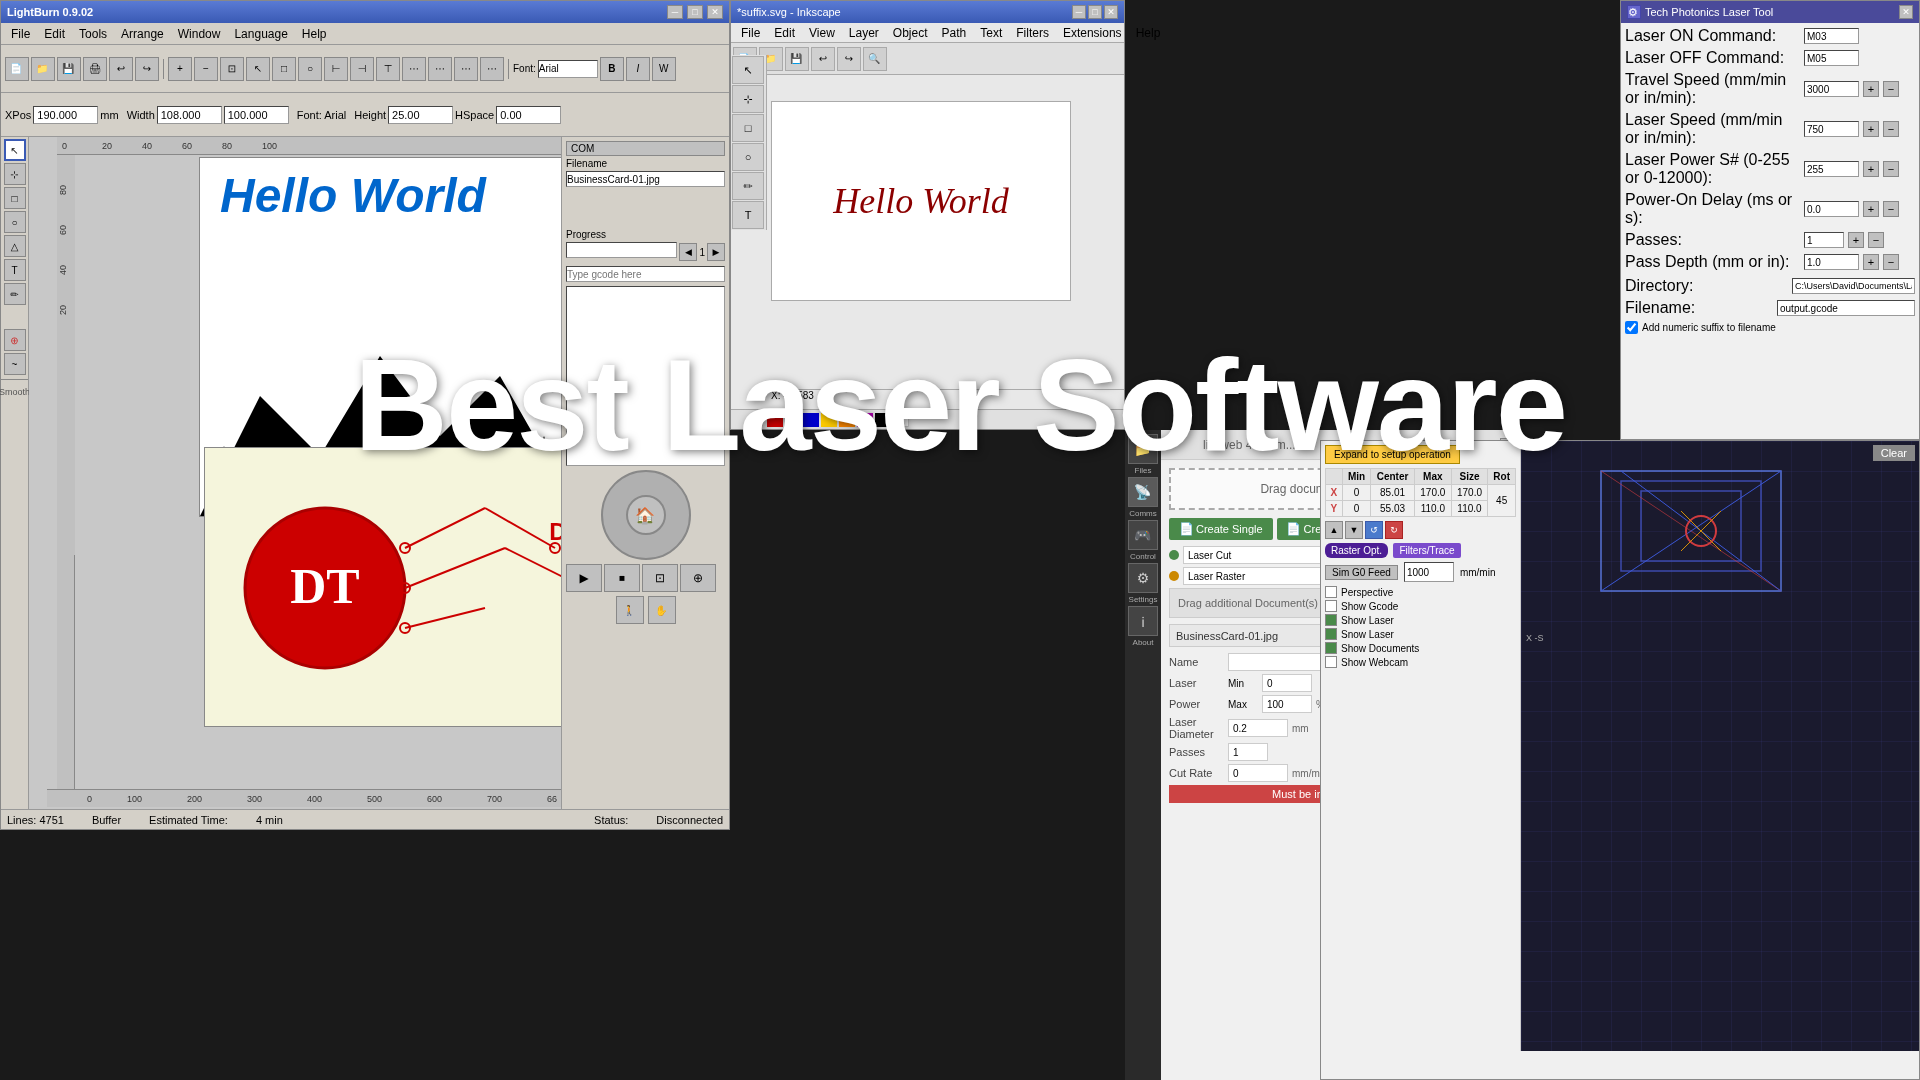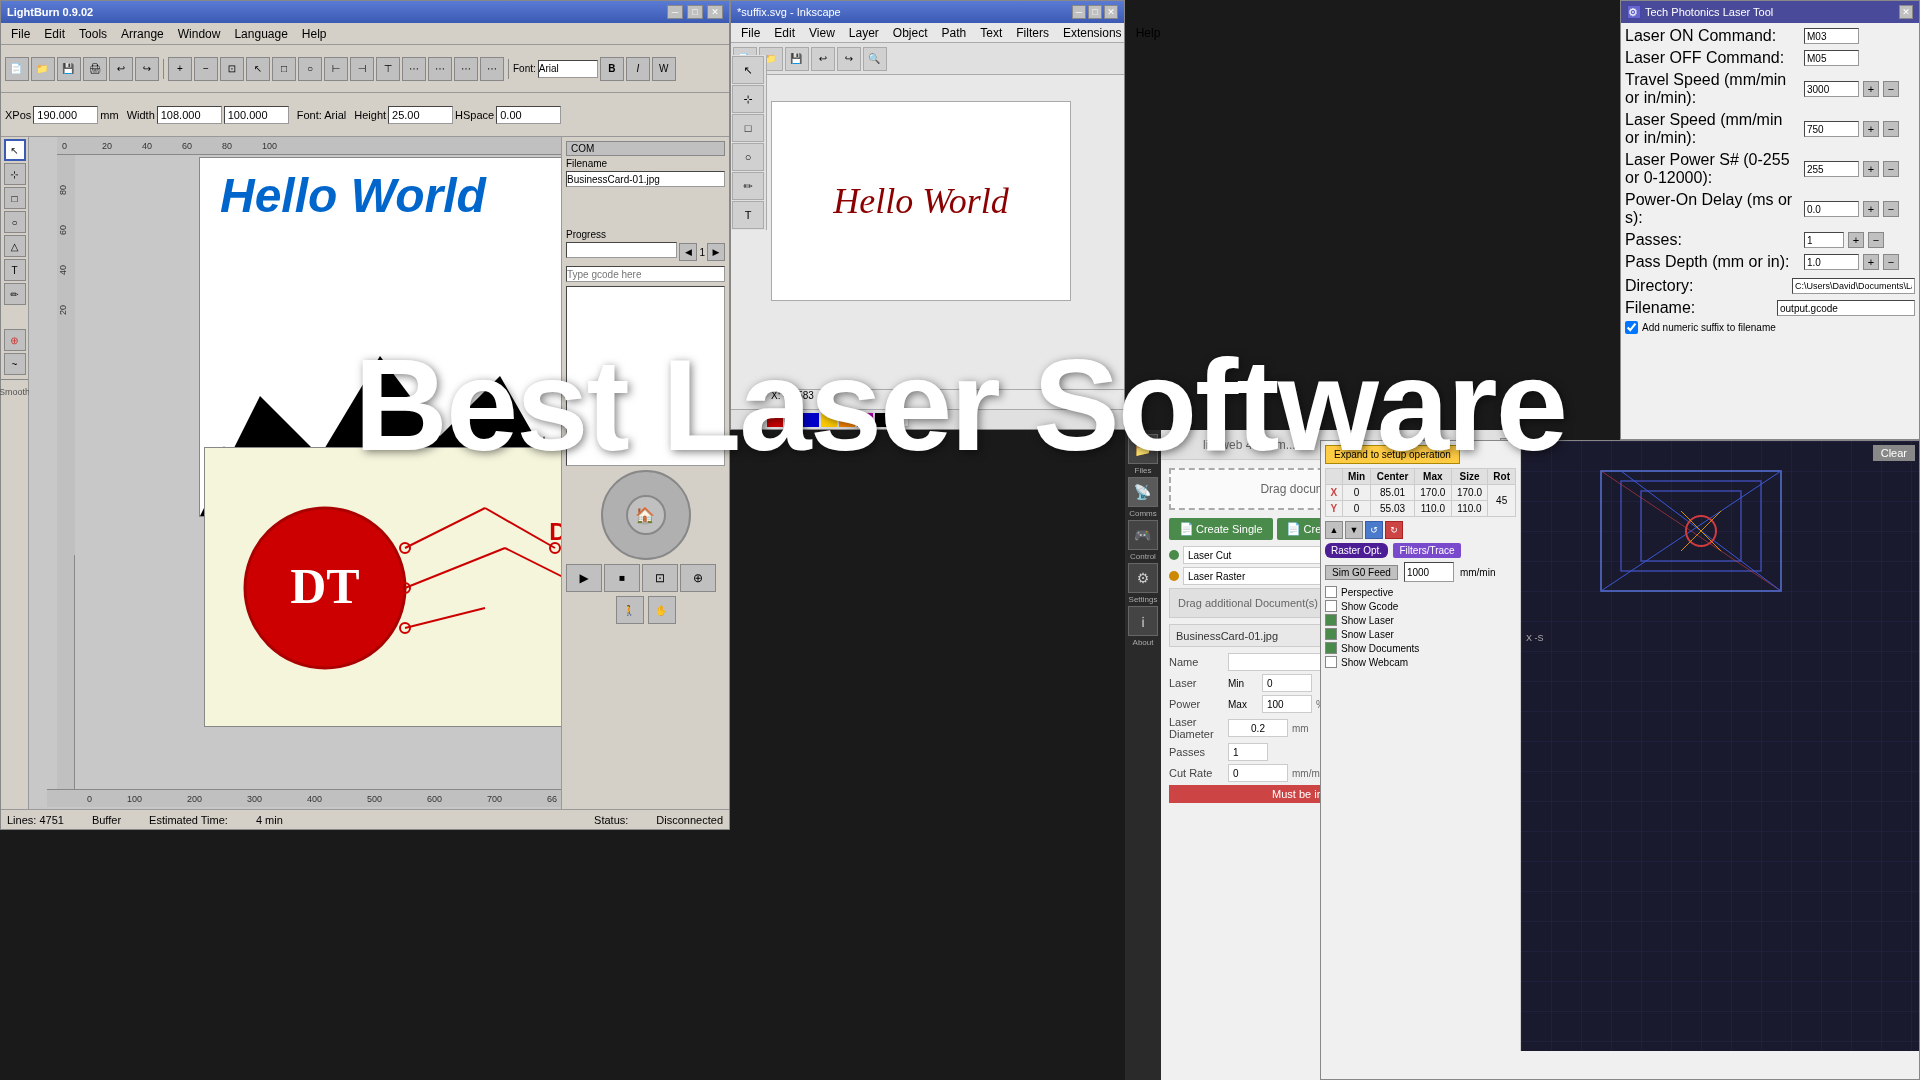--- a/index.html
+++ b/index.html
@@ -827,21 +827,21 @@
             <input class="form-input" type="text" value="0" style="width: 50px; flex: 0 0 auto;">
           </div>
           <div class="form-row">
             <span class="form-label">Power</span>
             <span style="font-size:10px;width:30px;">Max</span>
             <input class="form-input" type="text" value="100" style="width: 50px; flex: 0 0 auto;">
             <span class="form-unit">%</span>
           </div>
           <div class="form-row">
             <span class="form-label">Laser Diameter</span>
-            <input class="form-input" type="text" value="0.2" style="width: 60px; flex: 0 0 auto; text-align: center;">
+            <input class="form-input" type="text" value="0.2" style="width: 60px; flex: 0 0 auto;">
             <span class="form-unit">mm</span>
           </div>
           <div class="form-row">
             <span class="form-label">Passes</span>
             <input class="form-input" type="text" value="1" style="width: 40px; flex: 0 0 auto;">
           </div>
           <div class="form-row">
             <span class="form-label">Cut Rate</span>
             <input class="form-input" type="text" value="0" style="width: 60px; flex: 0 0 auto;">
             <span class="form-unit">mm/min</span>

